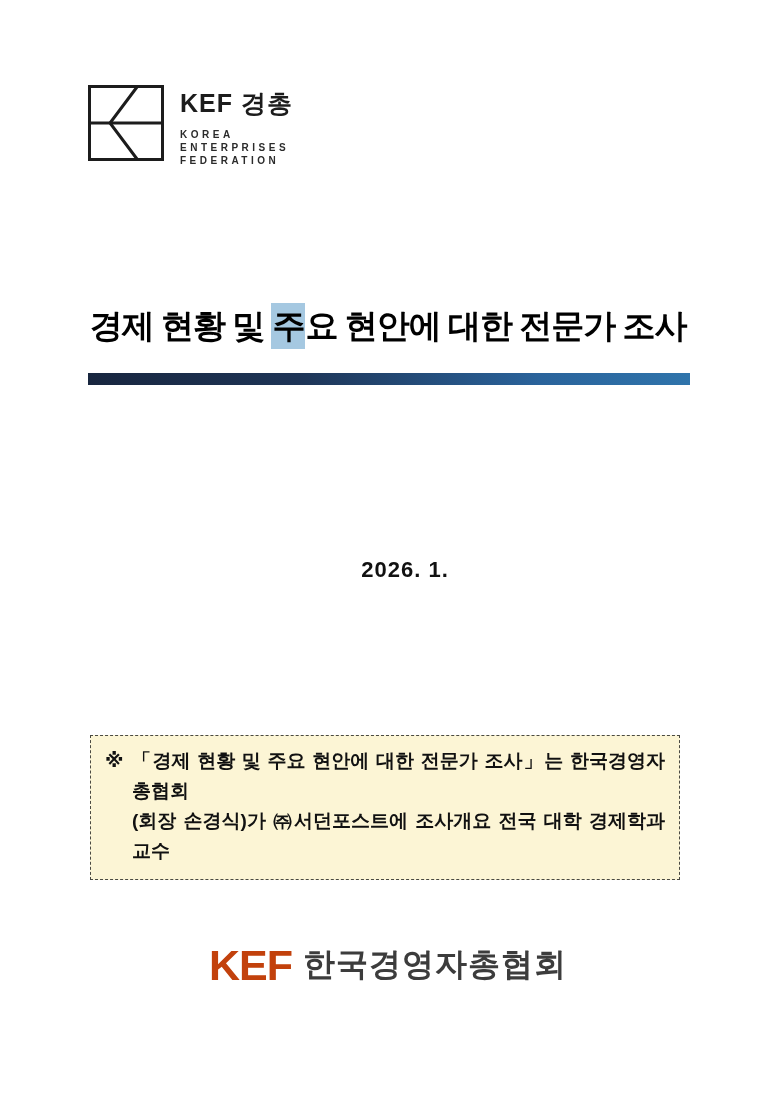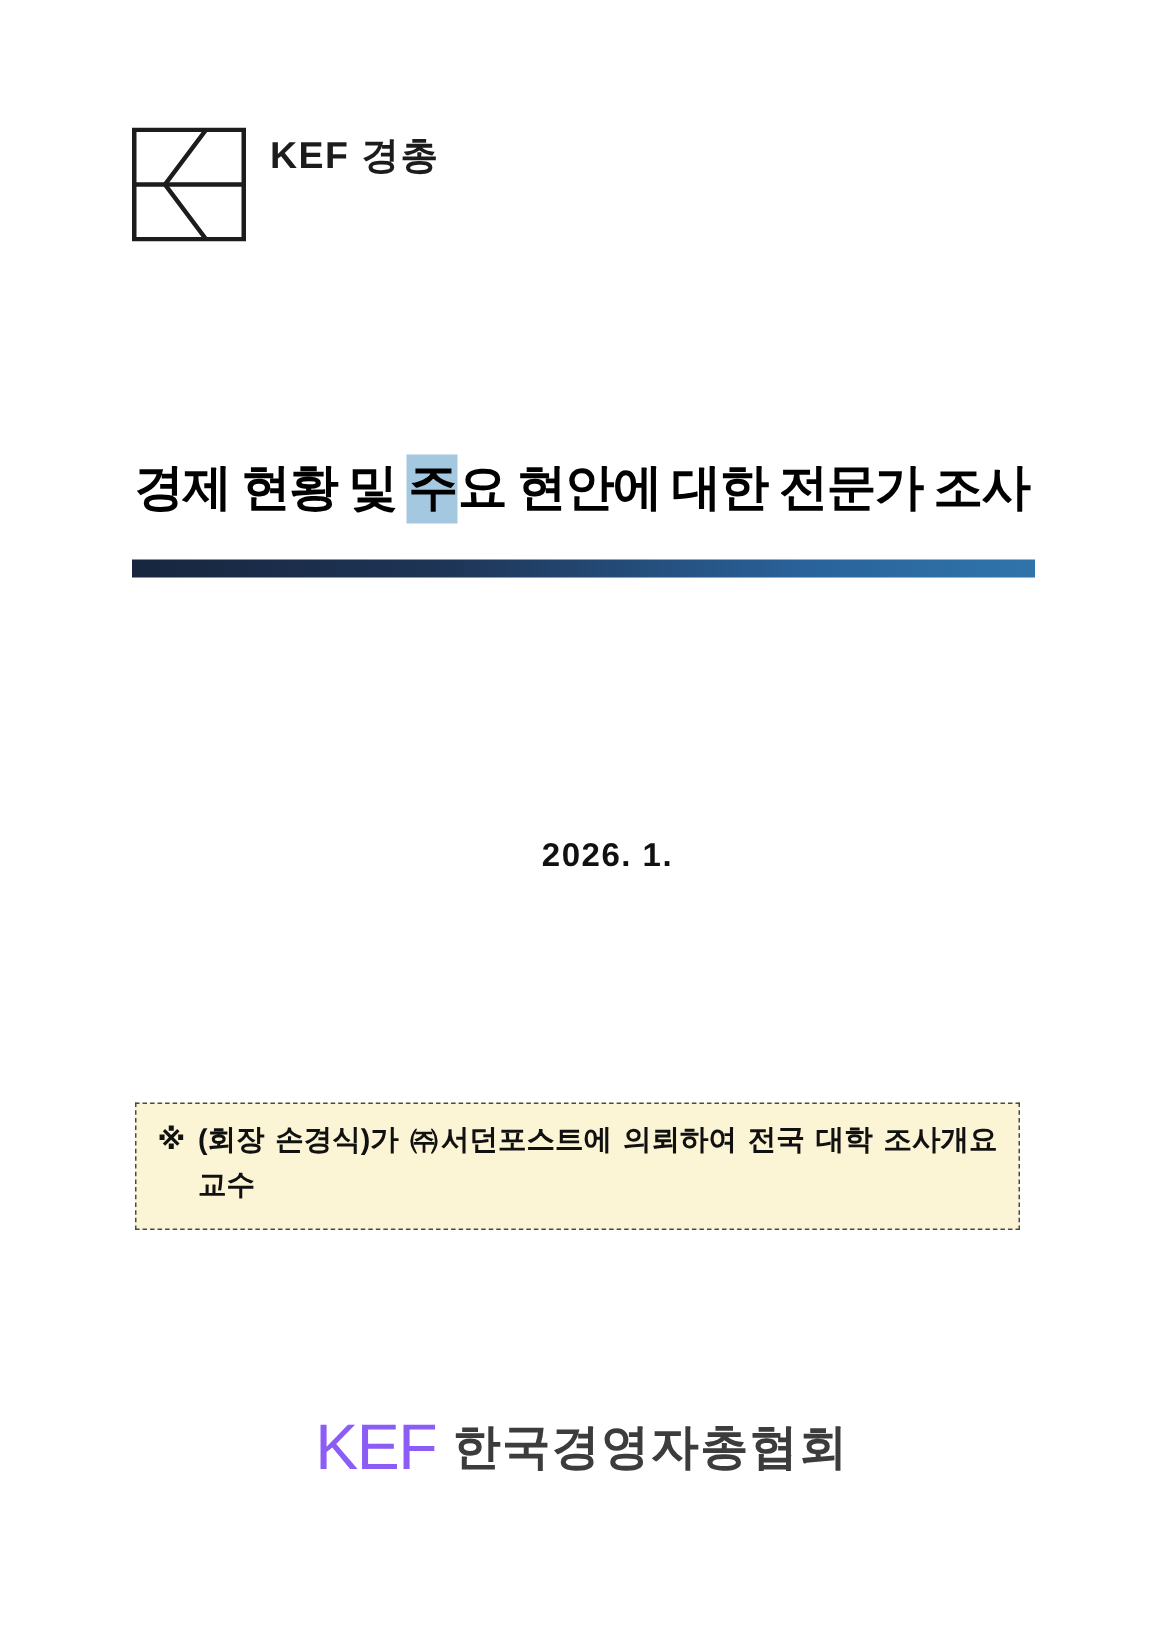--- a/index.html
+++ b/index.html
@@ -117,23 +117,23 @@
     left: 0; right: 0;
     top: 940px;
     height: 50px;
     display: flex;
     align-items: center;
     justify-content: center;
     gap: 11px;
   }
   .footer-logo .kef {
     font-size: 43px;
-    font-weight: 400;
+    font-weight: 700;
     letter-spacing: -1px;
-    color: #8b5cf6;
+    color: #c2410c;
   }
   .footer-logo .org {
     font-size: 32px;
     font-weight: 700;
     letter-spacing: 1px;
     color: #3C3C3C;
   }
 </style>
 </head>
 <body>
@@ -141,33 +141,39 @@
 <div class="page">
 
   <div class="logo-block">
     <svg class="logo-mark" width="76" height="76" viewBox="0 0 76 76">
       <rect x="1.5" y="1.5" width="73" height="73" fill="none" stroke="#1c1c1c" stroke-width="3"></rect>
       <line x1="0" y1="38" x2="76" y2="38" stroke="#1c1c1c" stroke-width="3"></line>
       <path d="M49 2 L22 38 L49 74" fill="none" stroke="#1c1c1c" stroke-width="3"></path>
     </svg>
     <div class="logo-text">
       <div class="logo-name">KEF 경총</div>
+      <div class="logo-sub">
+        <div>KOREA</div>
+        <div>ENTERPRISES</div>
+        <div>FEDERATION</div>
+      </div>
     </div>
   </div>
 
   <h1 class="title"><span>경제 현황 및 </span><span class="hl">주</span><span>요 현안에 대한 전문가 조사</span></h1>
 
   <div class="divider"></div>
 
   <div class="date">2026. 1.</div>
 
   <div class="survey-box">
     <div class="survey-body">
       <span class="marker">※</span>
-      <div class="line j">(회장 손경식)가 ㈜서던포스트에 의뢰하여 전국 대학 조사개요 교수</div>
+      <div class="line j">「경제 현황 및 주요 현안에 대한 전문가 조사」는 한국경영자총협회</div>
+      <div class="line j">(회장 손경식)가 ㈜서던포스트에 조사개요 전국 대학 경제학과 교수</div>
     </div>
   </div>
 
   <div class="footer-logo">
     <span class="kef">KEF</span>
     <span class="org">한국경영자총협회</span>
   </div>
 
 </div>
 

